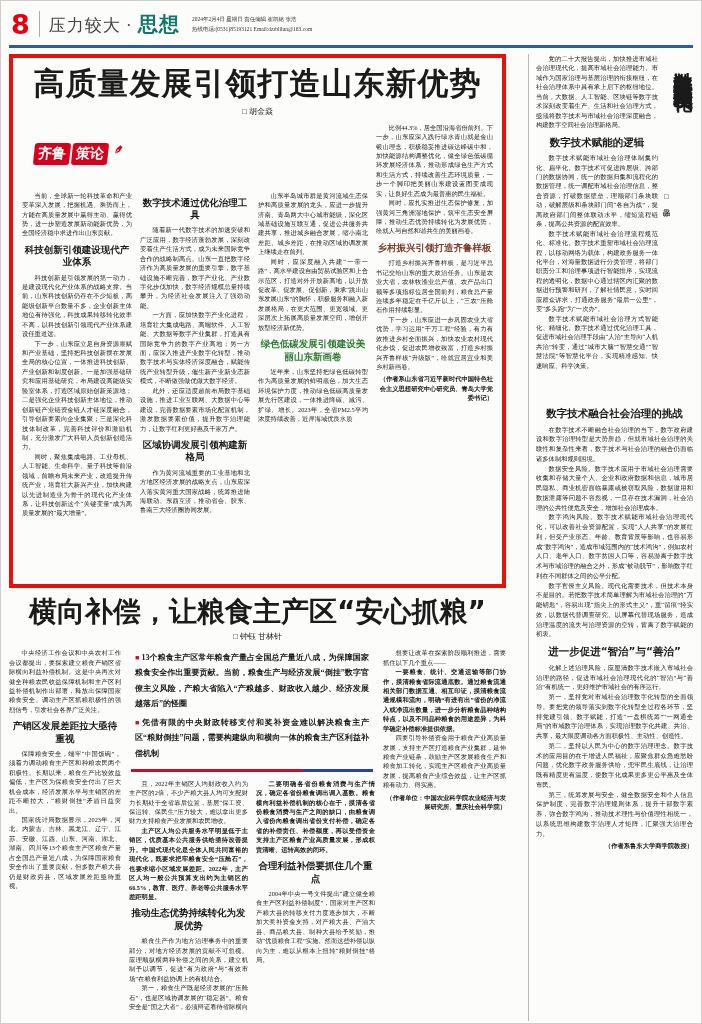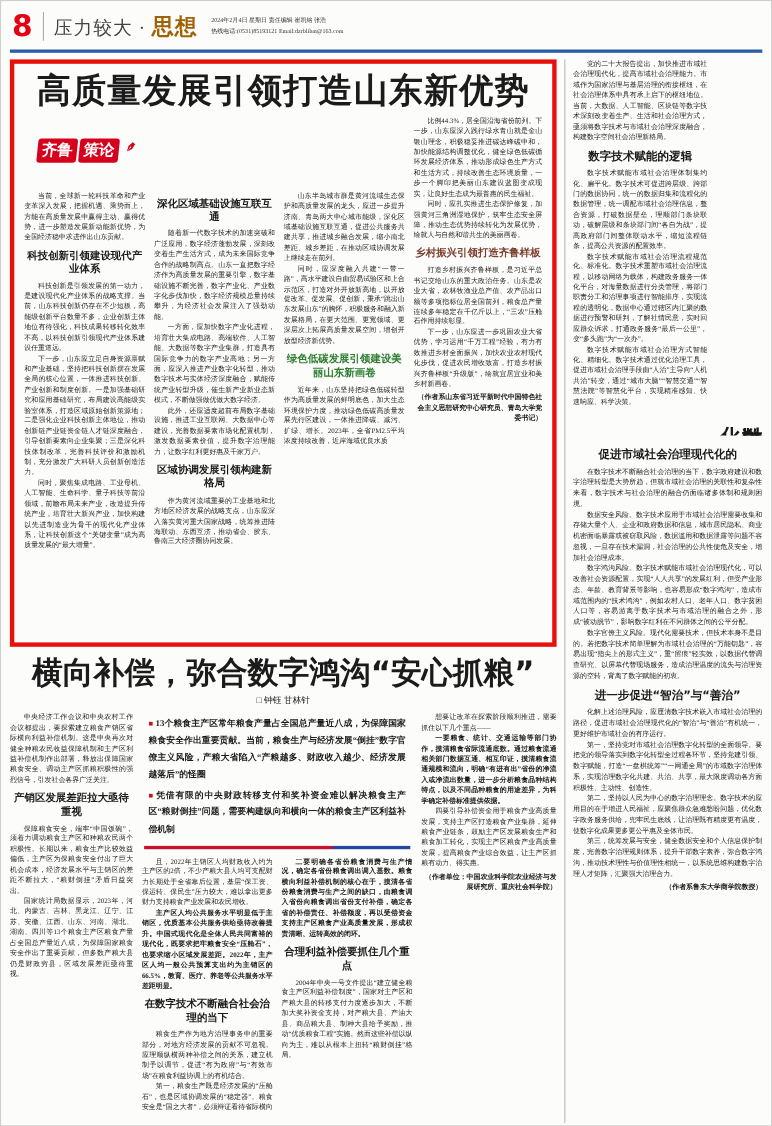--- a/index.html
+++ b/index.html
@@ -4,34 +4,34 @@
 <style>
   html,body{margin:0;padding:0;background:#e9e9e6;}
   .page{width:702px;height:1024px;background:#fcfcfa;border:1px solid #cfcfcc;box-sizing:border-box;
         padding:5px 8px 6px 8px;position:relative;overflow:hidden;
         font-family:"Liberation Serif","DejaVu Serif",serif;color:#1b1b1b;}
   
   .hdr{display:flex;align-items:center;border-bottom:3px solid #2b5ca8;padding-bottom:3px;height:36px;}
   .pageno{font-family:"DejaVu Sans","Liberation Sans",sans-serif;font-size:27px;font-weight:bold;color:#e60012;padding:0 9px 0 2px;line-height:1;}
   .hdr-vr{width:1px;height:26px;background:#aaa;margin-right:9px;}
   .sec{font-size:17px;color:#444;letter-spacing:1px;white-space:nowrap;}
-  .sec b{font-size:20px;color:#a16207;font-family:"DejaVu Sans",sans-serif;}
+  .sec b{font-size:20px;color:#0f766e;font-family:"DejaVu Sans",sans-serif;}
   .hdr-meta{margin-left:12px;font-size:5.5px;color:#333;line-height:1.9;white-space:nowrap;}
   .hdr-right{margin-left:auto;display:flex;align-items:center;gap:5px;}
   .qr{width:21px;height:21px;border:1px solid #c8242b;
       background:repeating-linear-gradient(0deg,#c8242b 0 1.5px,#fff 1.5px 3px),
                  repeating-linear-gradient(90deg,#c8242b 0 1.5px,#fff 1.5px 3px);
       background-blend-mode:lighten;}
   .qr-lab{font-size:4.5px;color:#c8242b;line-height:1.4;}
   .mast{display:flex;align-items:center;gap:3px;margin-left:4px;}
   .mast-txt{font-size:22px;font-weight:bold;font-style:italic;letter-spacing:1px;font-family:"Liberation Serif",serif;}
   .logo-wrap{text-align:center;line-height:1;}
   .logo-sub{font-size:3.5px;color:#e60012;font-family:"DejaVu Sans",sans-serif;}
   
-  .main-row{display:flex;gap:7px;margin-top:6px;}
+  .main-row{display:flex;gap:22px;margin-top:6px;}
   .left-zone{width:497px;flex:none;}
   .right-zone{flex:1;border-left:1px solid #b9b9b6;padding-left:7px;height:967px;box-sizing:border-box;overflow:hidden;}
   
   .lead-box{border:4px solid #e8100c;box-sizing:border-box;height:534px;padding:6px 9px;overflow:hidden;}
   .lead-title{font-family:"DejaVu Sans","Liberation Sans",sans-serif;font-size:31px;font-weight:900;
               text-align:center;letter-spacing:1px;margin:2px 0 4px;line-height:1.15;}
   .byline{text-align:center;font-size:8px;color:#222;margin:0 0 6px;}
   .lead-body{display:flex;gap:8px;}
   .lead-left{width:346px;flex:none;}
   .intro-row{display:flex;gap:10px;align-items:center;height:62px;margin-bottom:6px;}
@@ -56,21 +56,21 @@
   .grain-title{font-family:"DejaVu Sans",sans-serif;font-size:28px;font-weight:900;text-align:center;margin:2px 0 3px;line-height:1.15;}
   .grain-body{display:flex;gap:8px;height:362px;overflow:hidden;margin-top:4px;}
   .g-col1{width:112px;flex:none;font-size:6.3px;line-height:1.5;text-align:justify;overflow:hidden;}
   .g-mid{width:246px;flex:none;display:flex;flex-direction:column;}
   .g-bullets{font-size:8px;font-weight:bold;line-height:1.9;text-align:justify;padding:2px 6px 0;}
   .g-divider{height:3px;background:linear-gradient(to right,#c8102e 0 71%,#24469e 71% 100%);margin:4px 2px 7px;}
   .g-subcols{display:flex;gap:8px;flex:1;overflow:hidden;}
   .g-sub{width:119px;flex:none;font-size:6.3px;line-height:1.5;text-align:justify;overflow:hidden;}
   .g-col4{flex:1;font-size:6.3px;line-height:1.5;text-align:justify;overflow:hidden;}
   
-  .rz-top{display:flex;height:342px;overflow:hidden;flex-direction:column;}
+  .rz-top{display:flex;height:342px;overflow:hidden;}
   .rz-text{width:122px;flex:none;font-size:6.3px;line-height:1.5;text-align:justify;overflow:hidden;}
   .rz-vblock{flex:1;position:relative;}
   .rz-vtitle{position:absolute;top:2px;right:0;writing-mode:vertical-rl;text-orientation:upright;
              font-family:"DejaVu Sans",sans-serif;font-size:19px;font-weight:900;letter-spacing:1.5px;line-height:1.05;}
   .rz-vbyline{position:absolute;left:3px;top:138px;writing-mode:vertical-rl;font-size:7.5px;color:#222;}
   .rz-bottom{margin-top:5px;height:615px;overflow:hidden;font-size:6.3px;line-height:1.55;text-align:justify;}
   .rz-bottom .sub-head,.rz-text .sub-head{font-size:10.5px;}
 </style>
 </head>
 <body>
@@ -86,38 +86,39 @@
       <div>热线电话:(0531)85193121 Email:dzrblilun@163.com</div>
     </div>
   </div>
 
   <div class="main-row">
 
     <div class="left-zone">
 
       <div class="lead-box">
         <div class="lead-title">高质量发展引领打造山东新优势</div>
+        <div class="byline">□ 胡金焱</div>
         <div class="lead-body">
           <div class="lead-left">
             <div class="intro-row">
               <div class="badge">
                 <span class="chip">齐鲁</span><span class="chip">策论</span>
                 <span class="pen">✒</span>
               </div>
             </div>
             <div class="cols3">
               <div class="col">
                   <p class="body-p">当前，全球新一轮科技革命和产业变革深入发展，把握机遇、乘势而上，方能在高质量发展中赢得主动、赢得优势，进一步塑造发展新动能新优势，为全国经济稳中求进作出山东贡献。</p>
                   <div class="sub-head">科技创新引领建设现代产业体系</div>
                   <p class="body-p">科技创新是引领发展的第一动力，是建设现代化产业体系的战略支撑。当前，山东科技创新仍存在不少短板，高能级创新平台数量不多，企业创新主体地位有待强化，科技成果转移转化效率不高，以科技创新引领现代产业体系建设任重道远。</p>
                   <p class="body-p">下一步，山东应立足自身资源禀赋和产业基础，坚持把科技创新摆在发展全局的核心位置，一体推进科技创新、产业创新和制度创新。一是加强基础研究和应用基础研究，布局建设高能级实验室体系，打造区域原始创新策源地；二是强化企业科技创新主体地位，推动创新链产业链资金链人才链深度融合，引导创新要素向企业集聚；三是深化科技体制改革，完善科技评价和激励机制，充分激发广大科研人员创新创造活力。</p>
                   <p class="body-p">同时，聚焦集成电路、工业母机、人工智能、生命科学、量子科技等前沿领域，前瞻布局未来产业，改造提升传统产业，培育壮大新兴产业，加快构建以先进制造业为骨干的现代化产业体系，让科技创新这个“关键变量”成为高质量发展的“最大增量”。</p>
                 </div>
               <div class="col">
-                  <div class="sub-head">深化区域基础设施互联互通</div>
+                  <div class="sub-head">数字技术通过优化治理工具</div>
                   <p class="body-p">随着新一代数字技术的加速突破和广泛应用，数字经济蓬勃发展，深刻改变着生产生活方式，成为未来国际竞争合作的战略制高点。山东一直把数字经济作为高质量发展的重要引擎，数字基础设施不断完善，数字产业化、产业数字化步伐加快，数字经济规模总量持续攀升，为经济社会发展注入了强劲动能。</p>
                   <p class="body-p">一方面，应加快数字产业化进程，培育壮大集成电路、高端软件、人工智能、大数据等数字产业集群，打造具有国际竞争力的数字产业高地；另一方面，应深入推进产业数字化转型，推动数字技术与实体经济深度融合，赋能传统产业转型升级，催生新产业新业态新模式，不断做强做优做大数字经济。</p>
                   <p class="body-p">此外，还应适度超前布局数字基础设施，推进工业互联网、大数据中心等建设，完善数据要素市场化配置机制，激发数据要素价值，提升数字治理能力，让数字红利更好惠及千家万户。</p>
                   <div class="sub-head">区域协调发展引领构建新格局</div>
                   <p class="body-p">作为黄河流域重要的工业基地和北方地区经济发展的战略支点，山东应深入落实黄河重大国家战略，统筹推进陆海联动、东西互济，推动省会、胶东、鲁南三大经济圈协同发展。</p>
                 </div>
               <div class="col">
                   <p class="body-p">山东半岛城市群是黄河流域生态保护和高质量发展的龙头，应进一步提升济南、青岛两大中心城市能级，深化区域基础设施互联互通，促进公共服务共建共享，推进城乡融合发展，缩小南北差距、城乡差距，在推动区域协调发展上继续走在前列。</p>
                   <p class="body-p">同时，应深度融入共建“一带一路”，高水平建设自由贸易试验区和上合示范区，打造对外开放新高地，以开放促改革、促发展、促创新，秉承“跳出山东发展山东”的胸怀，积极服务和融入新发展格局，在更大范围、更宽领域、更深层次上拓展高质量发展空间，增创开放型经济新优势。</p>
                   <div class="sub-head" style="color: rgb(46, 125, 50);">绿色低碳发展引领建设美丽山东新画卷</div>
@@ -130,40 +131,40 @@
               <p class="body-p">同时，应扎实推进生态保护修复，加强黄河三角洲湿地保护，筑牢生态安全屏障，推动生态优势持续转化为发展优势，绘就人与自然和谐共生的美丽画卷。</p>
               <div class="sub-head" style="color: rgb(125, 64, 48);">乡村振兴引领打造齐鲁样板</div>
               <p class="body-p">打造乡村振兴齐鲁样板，是习近平总书记交给山东的重大政治任务。山东是农业大省，农林牧渔业总产值、农产品出口额等多项指标位居全国前列，粮食总产量连续多年稳定在千亿斤以上，“三农”压舱石作用持续彰显。</p>
               <p class="body-p">下一步，山东应进一步巩固农业大省优势，学习运用“千万工程”经验，有力有效推进乡村全面振兴，加快农业农村现代化步伐，促进农民增收致富，打造乡村振兴齐鲁样板“升级版”，绘就宜居宜业和美乡村新画卷。</p>
               <p class="body-p author-line">（作者系山东省习近平新时代中国特色社会主义思想研究中心研究员、青岛大学党委书记）</p>
             </div>
         </div>
       </div>
 
       <div class="grain">
-        <div class="grain-title">横向补偿，弥合数字鸿沟“安心抓粮”</div>
+        <div class="grain-title">横向补偿，让粮食主产区“安心抓粮”</div>
         <div class="byline">□ 钟钰 甘林针</div>
         <div class="grain-body">
           <div class="g-col1">
               <p class="body-p">中央经济工作会议和中央农村工作会议都提出，要探索建立粮食产销区省际横向利益补偿机制。这是中央再次对健全种粮农民收益保障机制和主产区利益补偿机制作出部署，释放出保障国家粮食安全、调动主产区抓粮积极性的强烈信号，引发社会各界广泛关注。</p>
               <div class="sub-head">产销区发展差距拉大亟待重视</div>
               <p class="body-p">保障粮食安全，端牢“中国饭碗”，须着力调动粮食主产区和种粮农民两个积极性。长期以来，粮食生产比较效益偏低，主产区为保粮食安全付出了巨大机会成本，经济发展水平与主销区的差距不断拉大，“粮财倒挂”矛盾日益突出。</p>
               <p class="body-p">国家统计局数据显示，2023年，河北、内蒙古、吉林、黑龙江、辽宁、江苏、安徽、江西、山东、河南、湖北、湖南、四川等13个粮食主产区粮食产量占全国总产量近八成，为保障国家粮食安全作出了重要贡献，但多数产粮大县仍是财政穷县，区域发展差距亟待重视。</p>
             </div>
           <div class="g-mid">
             <div class="g-bullets">
               <div class="bullet"><span class="sq">■</span><span>13个粮食主产区常年粮食产量占全国总产量近八成，为保障国家粮食安全作出重要贡献。当前，粮食生产与经济发展“倒挂”数字官僚主义风险，产粮大省陷入“产粮越多、财政收入越少、经济发展越落后”的怪圈</span></div>
               <div class="bullet"><span class="sq">■</span><span>凭借有限的中央财政转移支付和奖补资金难以解决粮食主产区“粮财倒挂”问题，需要构建纵向和横向一体的粮食主产区利益补偿机制</span></div>
             </div>
             <div class="g-divider"></div>
             <div class="g-subcols">
               <div class="g-sub">
                   <p class="body-p">且，2022年主销区人均财政收入约为主产区的2倍，不少产粮大县人均可支配财力长期处于全省靠后位置，基层“保工资、保运转、保民生”压力较大，难以拿出更多财力支持粮食产业发展和农民增收。</p>
                   <p class="body-p bold-p">主产区人均公共服务水平明显低于主销区，优质基本公共服务供给亟待改善提升。中国式现代化是全体人民共同富裕的现代化，既要求把牢粮食安全“压舱石”，也要求缩小区域发展差距。2022年，主产区人均一般公共预算支出约为主销区的66.5%，教育、医疗、养老等公共服务水平差距明显。</p>
-                  <div class="sub-head">在数字技术不断融合社会治理的当下</div>
+                  <div class="sub-head">推动生态优势持续转化为发展优势</div>
                   <p class="body-p">粮食生产作为地方治理事务中的重要部分，对地方经济发展的贡献不可忽视。应理顺纵横两种补偿之间的关系，建立机制予以调节，促进“有为政府”与“有效市场”在粮食利益协调上的有机结合。</p>
                   <p class="body-p">第一，粮食生产既是经济发展的“压舱石”，也是区域协调发展的“稳定器”。粮食安全是“国之大者”，必须辩证看待省际横向利益补偿的成本与收益。</p>
                 </div>
               <div class="g-sub">
                   <p class="body-p bold-p">二要明确各省份粮食消费与生产情况，确定各省份粮食调出调入基数。粮食横向利益补偿机制的核心在于，摸清各省份粮食消费与生产之间的缺口，由粮食调入省份向粮食调出省份支付补偿，确定各省的补偿责任、补偿额度，再以受偿资金支持主产区粮食产业高质量发展，形成权责清晰、运转高效的闭环。</p>
                   <div class="sub-head">合理利益补偿要抓住几个重点</div>
                   <p class="body-p">2004年中央一号文件提出“建立健全粮食主产区利益补偿制度”，国家对主产区和产粮大县的转移支付力度逐步加大，不断加大奖补资金支持，对产粮大县、产油大县、商品粮大县、制种大县给予奖励，推动“优质粮食工程”实施。然而这些补偿以纵向为主，难以从根本上扭转“粮财倒挂”格局。</p>
                 </div>
             </div>
           </div>
@@ -185,21 +186,21 @@
             <p class="body-p">数字技术赋能市域社会治理体制集约化、扁平化。数字技术可促进跨层级、跨部门的数据协同，统一的数据归集和流程化的数据管理，统一调配市域社会治理信息，整合资源，打破数据壁垒，理顺部门条块联动，破解层级和条块部门间“各自为战”，提高政府部门间整体联动水平，缩短流程链条，提高公共资源的配置效率。</p>
             <p class="body-p">数字技术赋能市域社会治理流程规范化、标准化。数字技术重塑市域社会治理流程，以移动网络为载体，构建政务服务一体化平台，对海量数据进行分类管理，将部门职责分工和治理事项进行智能排序，实现流程的透明化，数据中心通过辖区内汇聚的数据进行预警和研判，了解社情民意，实时回应群众诉求，打通政务服务“最后一公里”，变“多头跑”为“一次办”。</p>
             <p class="body-p">数字技术赋能市域社会治理方式智能化、精细化。数字技术通过优化治理工具，促进市域社会治理手段由“人治”主导向“人机共治”转变，通过“城市大脑”“智慧交通”“智慧法院”等智慧化平台，实现精准感知、快速响应、科学决策。</p>
           </div>
         <div class="rz-vblock">
           <div class="rz-vtitle">以数字技术赋能市域社会治理现代化</div>
           <div class="rz-vbyline">□ 张晶</div>
         </div>
       </div>
       <div class="rz-bottom">
-          <div class="sub-head">促进市域社会治理现代化的</div>
+          <div class="sub-head">数字技术融合社会治理的挑战</div>
           <p class="body-p">在数字技术不断融合社会治理的当下，数字政府建设和数字治理转型是大势所趋，但就市域社会治理的关联性和复杂性来看，数字技术与社会治理的融合仍面临诸多体制和规则困境。</p>
           <p class="body-p">数据安全风险。数字技术应用于市域社会治理需要收集和存储大量个人、企业和政府数据和信息，城市居民隐私、商业机密面临暴露或被窃取风险，数据滥用和数据泄露等问题不容忽视，一旦存在技术漏洞，社会治理的公共性便危及安全，增加社会治理成本。</p>
           <p class="body-p">数字鸿沟风险。数字技术赋能市域社会治理现代化，可以改善社会资源配置，实现“人人共享”的发展红利，但受产业形态、年龄、教育背景等影响，也容易形成“数字鸿沟”，造成市域范围内的“技术鸿沟”，例如农村人口、老年人口、数字贫困人口等，容易游离于数字技术与市域治理的融合之外，形成“被动脱节”，影响数字红利在不同群体之间的公平分配。</p>
           <p class="body-p">数字官僚主义风险。现代化需要技术，但技术本身不是目的。若把数字技术简单理解为市域社会治理的“万能钥匙”，容易出现“指尖上的形式主义”，重“留痕”轻实效，以数据代替调查研究、以屏幕代替现场服务，造成治理温度的流失与治理资源的空转，背离了数字赋能的初衷。</p>
           <div class="sub-head">进一步促进“智治”与“善治”</div>
           <p class="body-p">化解上述治理风险，应厘清数字技术嵌入市域社会治理的路径，促进市域社会治理现代化的“智治”与“善治”有机统一，更好维护市域社会的有序运行。</p>
           <p class="body-p">第一，坚持党对市域社会治理数字化转型的全面领导。要把党的领导落实到数字化转型全过程各环节，坚持党建引领、数字赋能，打造“一盘棋统筹”“一网通全局”的市域数字治理体系，实现治理数字化共建、共治、共享，最大限度调动各方面积极性、主动性、创造性。</p>
           <p class="body-p">第二，坚持以人民为中心的数字治理理念。数字技术的应用目的在于增进人民福祉，应聚焦群众急难愁盼问题，优化数字政务服务供给，兜牢民生底线，让治理既有精度更有温度，使数字化成果更多更公平惠及全体市民。</p>
           <p class="body-p">第三，统筹发展与安全，健全数据安全和个人信息保护制度，完善数字治理规则体系，提升干部数字素养，弥合数字鸿沟，推动技术理性与价值理性相统一，以系统思维构建数字治理人才矩阵，汇聚强大治理合力。</p>
           <p class="body-p author-line">（作者系鲁东大学商学院教授）</p>

